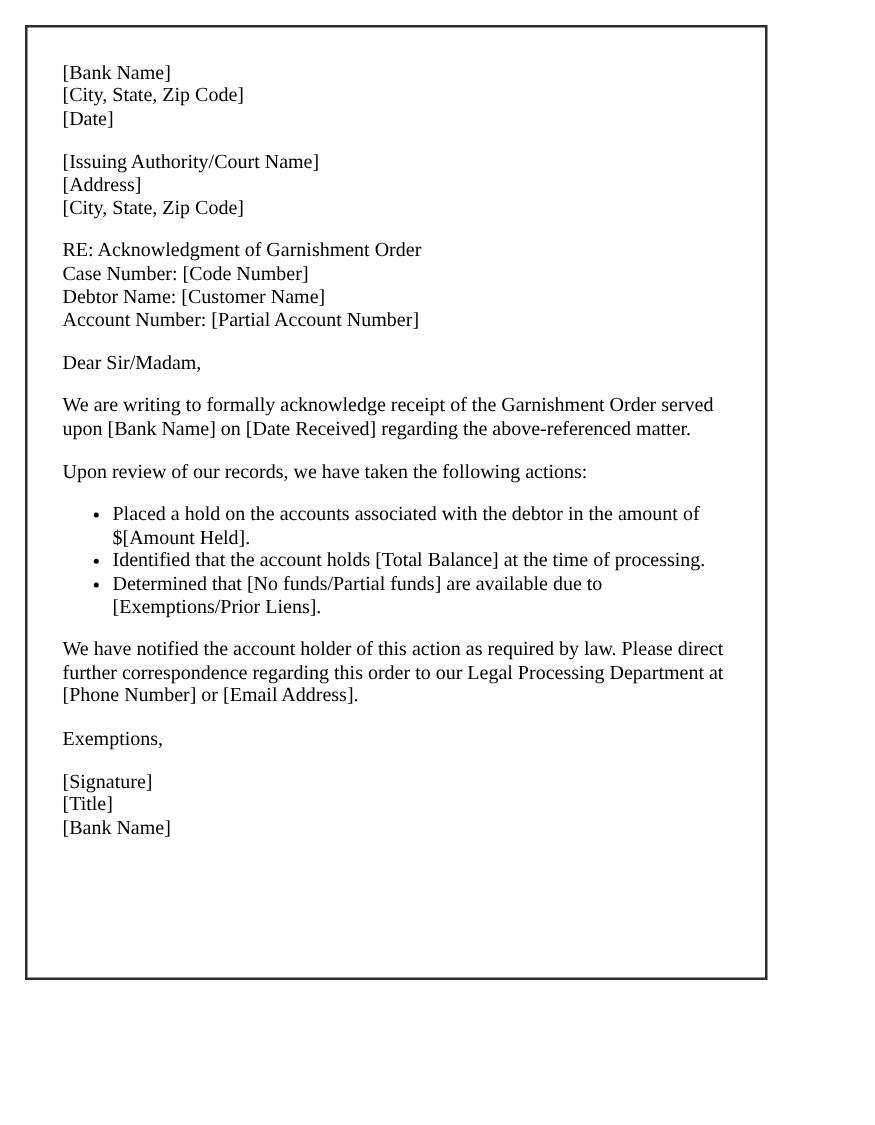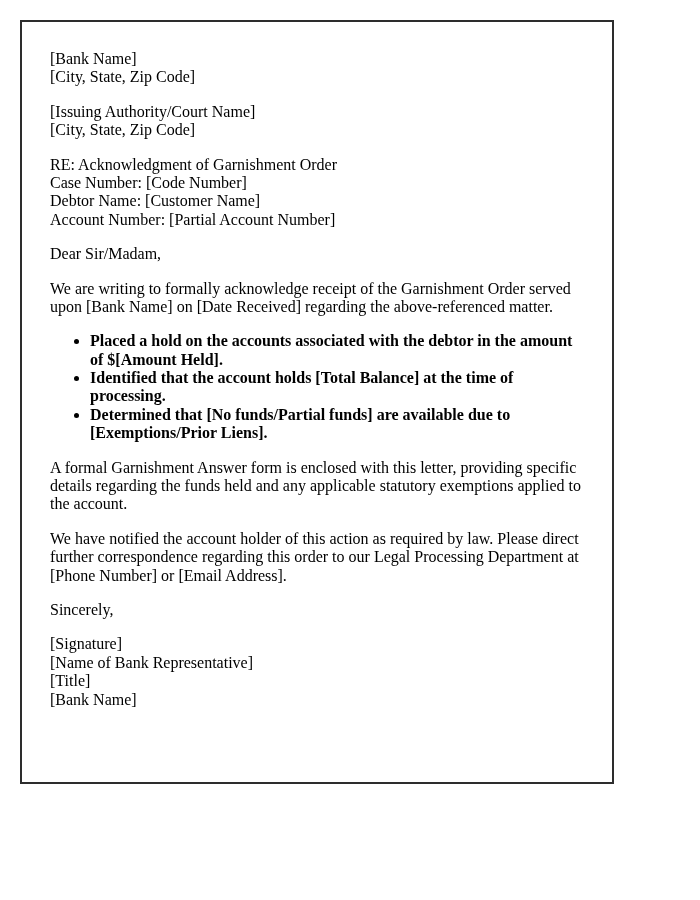--- a/index.html
+++ b/index.html
@@ -30,65 +30,65 @@
     line-height: 1.15;
   }
   .letter p, .letter .block {
     margin: 0 0 16px 0;
   }
   .line { display: block; }
   ul.actions {
     margin: 0 0 16px 0;
     padding-left: 40px;
     list-style-type: disc;
-    font-weight: bold;
   }
   ul.actions li { margin: 0; padding: 0; }
 </style>
 </head>
 <body style="background: rgb(255, 255, 255);">
 
 <div class="page">
   <div class="letter" style="border-color: rgb(45, 45, 45); background: rgb(255, 255, 255); color: rgb(0, 0, 0);">
 
     <p class="block">
       <span class="line">[Bank Name]</span>
       <span class="line">[City, State, Zip Code]</span>
+      <span class="line">[Date]</span>
     </p>
 
     <p class="block">
       <span class="line">[Issuing Authority/Court Name]</span>
+      <span class="line">[Address]</span>
       <span class="line">[City, State, Zip Code]</span>
     </p>
 
     <p class="block">
       <span class="line">RE: Acknowledgment of Garnishment Order</span>
       <span class="line">Case Number: [Code Number]</span>
       <span class="line">Debtor Name: [Customer Name]</span>
       <span class="line">Account Number: [Partial Account Number]</span>
     </p>
 
     <p>Dear Sir/Madam,</p>
 
     <p>We are writing to formally acknowledge receipt of the Garnishment Order served upon [Bank Name] on [Date Received] regarding the above-referenced matter.</p>
 
+    <p>Upon review of our records, we have taken the following actions:</p>
 
     <ul class="actions">
       <li>Placed a hold on the accounts associated with the debtor in the amount of $[Amount Held].</li>
       <li>Identified that the account holds [Total Balance] at the time of processing.</li>
       <li>Determined that [No funds/Partial funds] are available due to [Exemptions/Prior Liens].</li>
     </ul>
 
-    <p>A formal Garnishment Answer form is enclosed with this letter, providing specific details regarding the funds held and any applicable statutory exemptions applied to the account.</p>
 
     <p>We have notified the account holder of this action as required by law. Please direct further correspondence regarding this order to our Legal Processing Department at [Phone Number] or [Email Address].</p>
 
-    <p>Sincerely,</p>
+    <p>Exemptions,</p>
 
     <p class="block">
       <span class="line">[Signature]</span>
-      <span class="line">[Name of Bank Representative]</span>
       <span class="line">[Title]</span>
       <span class="line">[Bank Name]</span>
     </p>
 
   </div>
 </div>
 
 </body></html>

